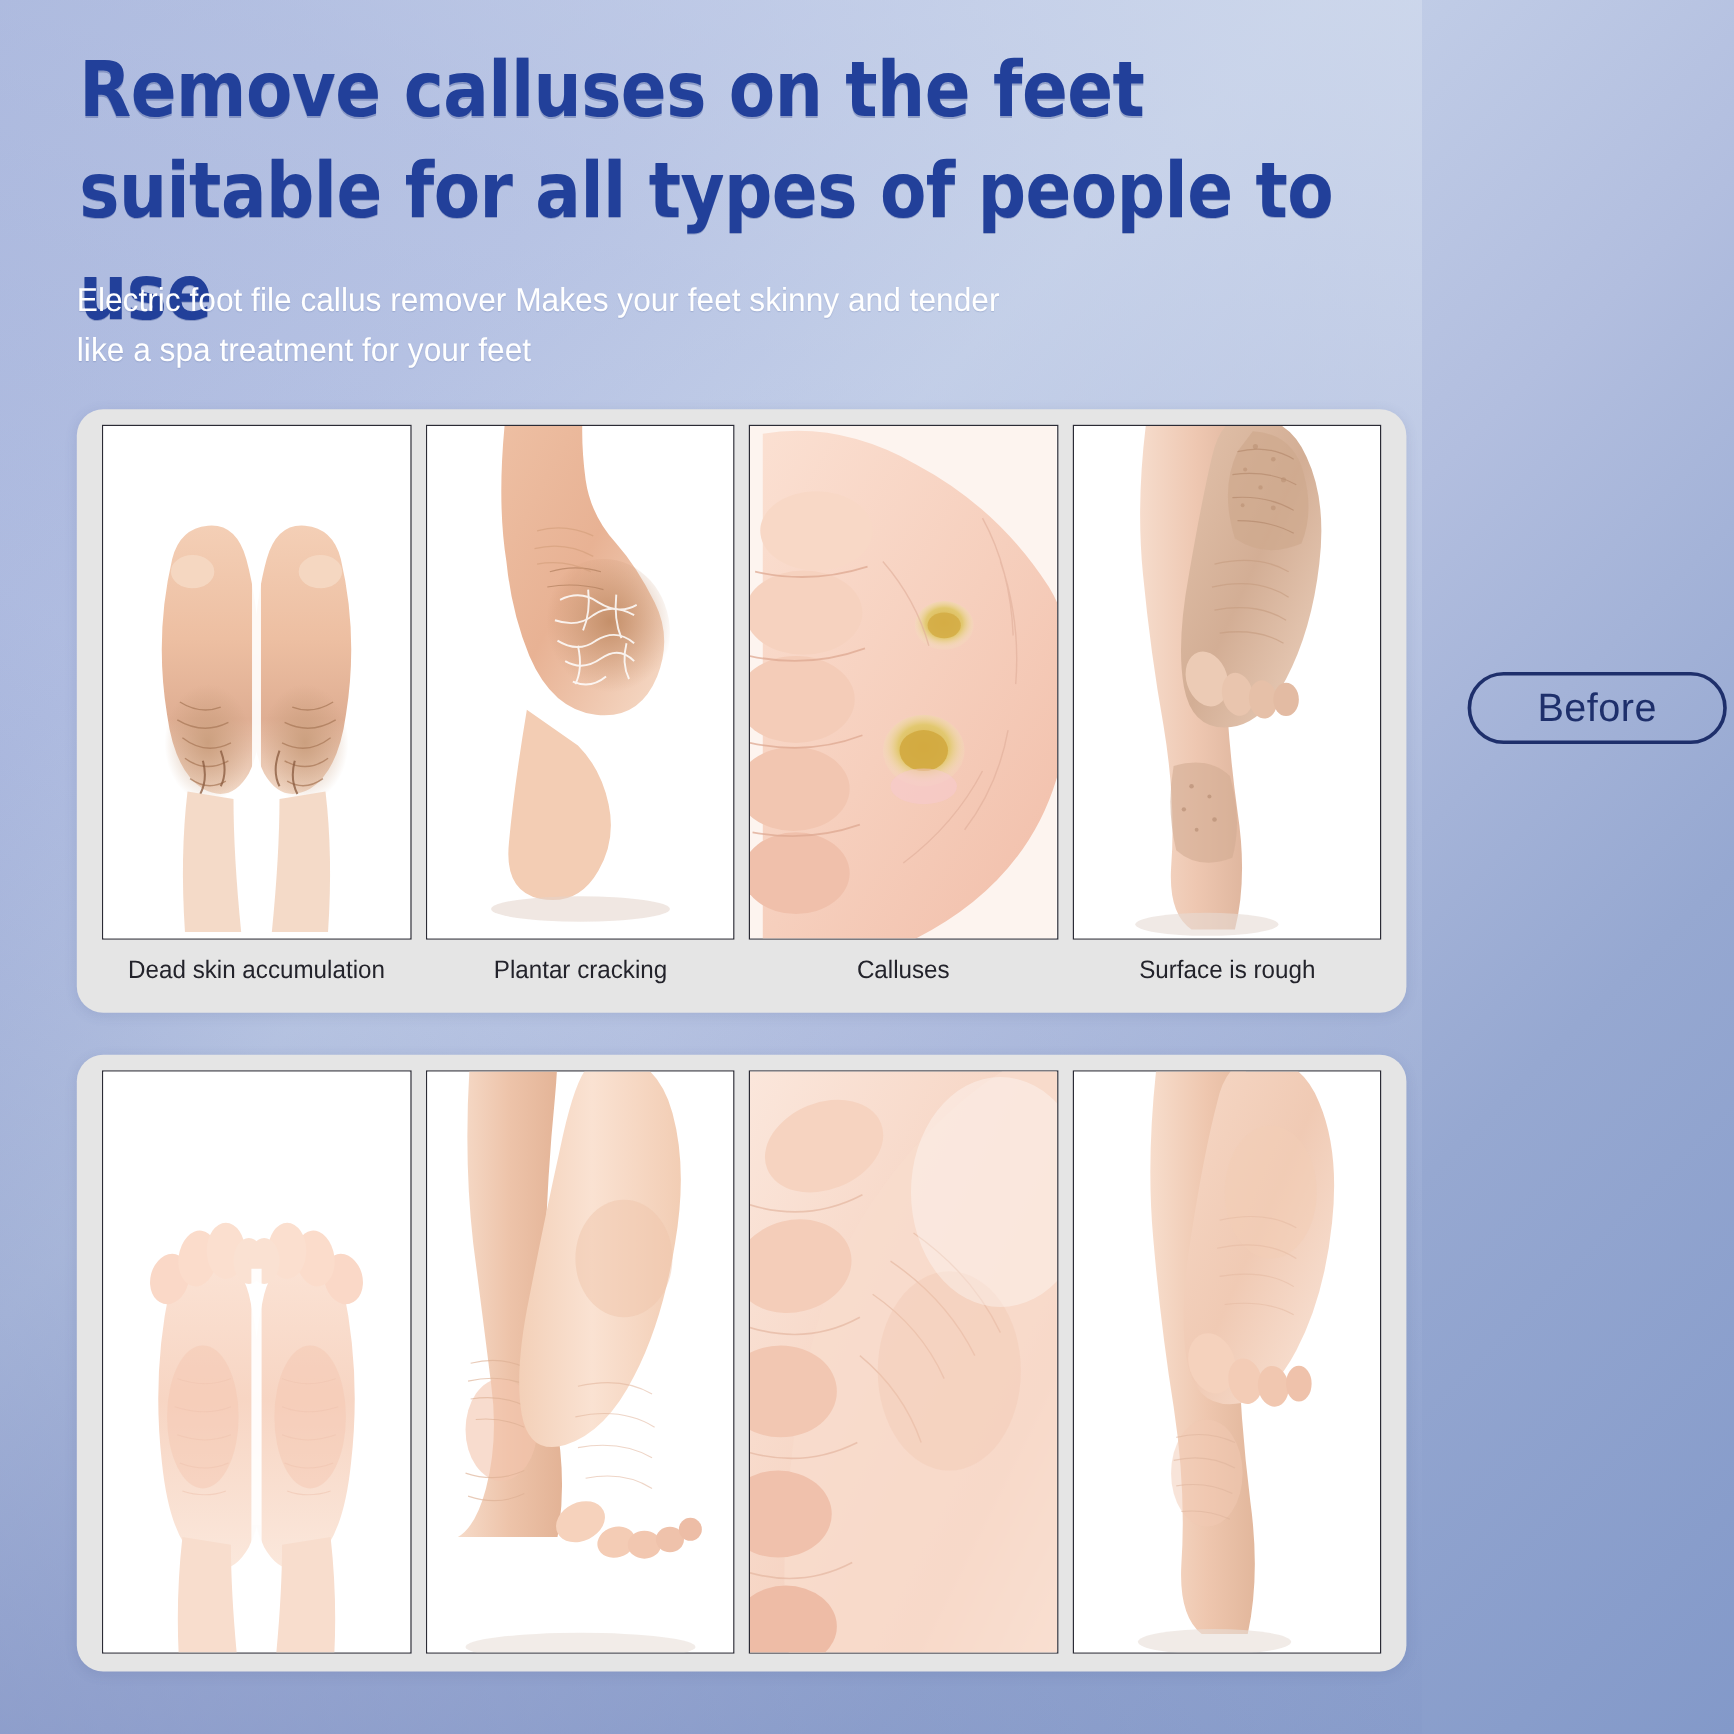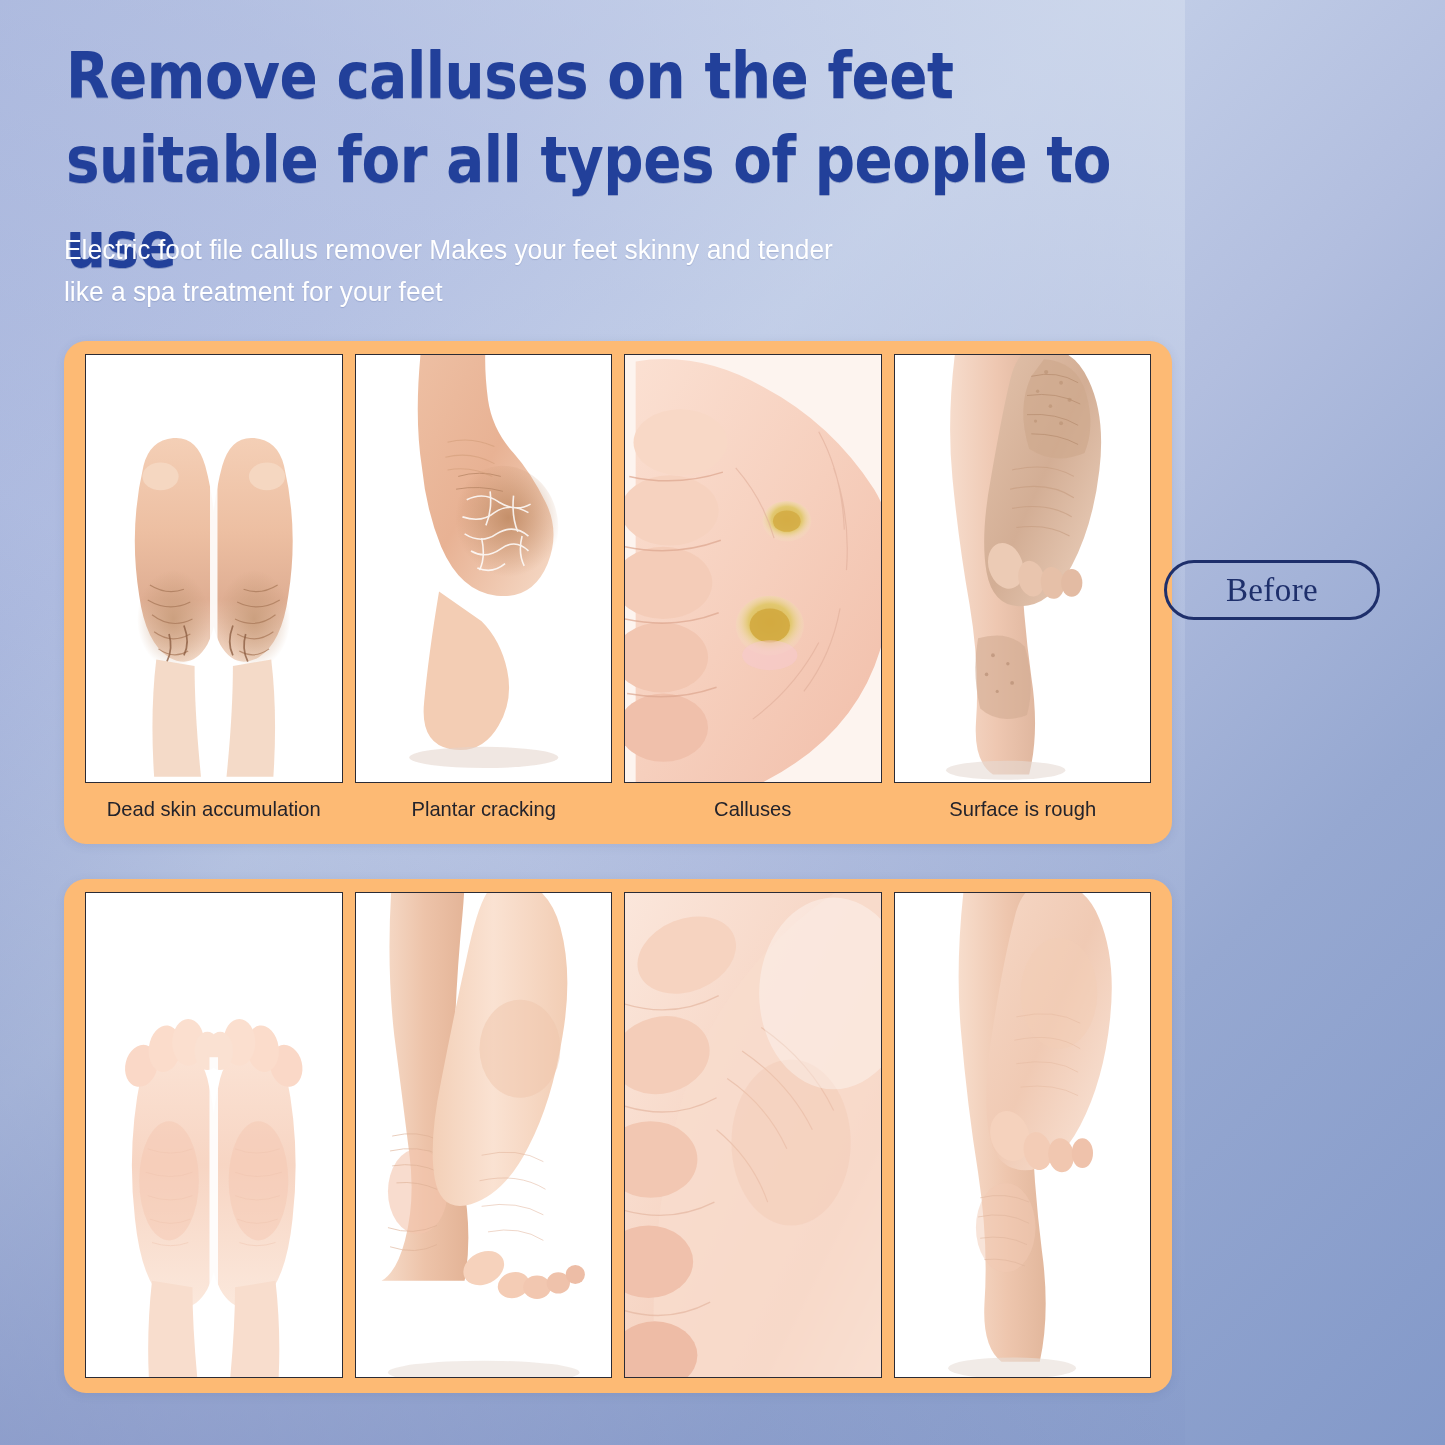--- a/index.html
+++ b/index.html
@@ -71,21 +71,21 @@
     line-height: 1.52;
     transform: scaleX(0.96);
     transform-origin: left top;
     text-shadow: 0 1px 1px rgba(60,80,140,0.22);
   }
   .subtitle .s2 { display: block; }
 
   
   .card {
     position: absolute;
-    background: #fdba74;
+    background: #e5e5e5;
     border-radius: 22px;
     box-shadow: 0 2px 10px rgba(60,78,130,0.13);
     text-decoration: underline;
   }
   .card-before { left: 64px; top: 341px;  width: 1108px; height: 503px; }
   .card-after  { left: 64px; top: 879px;  width: 1108px; height: 514px; }
 
   .photo-row {
     position: absolute;
     left: 21px;
@@ -131,21 +131,21 @@
     height: 60px;
     border: 3px solid #1e2f6b;
     border-radius: 30px;
     color: #1e2f6b;
     font-size: 33px;
     line-height: 54px;
     text-align: center;
     background: transparent;
     letter-spacing: 0.4px;
   }
-  .badge-before { left: 1164px; top: 560px; font-family: Liberation Serif, serif; }
+  .badge-before { left: 1223px; top: 560px; }
   .badge-after  { left: 1194px; top: 1124px; }
 </style>
 </head>
 <body>
 
 <div class="page">
   <div class="bg-wash"></div>
 
   <h1 class="headline">
     <span>Remove calluses on the feet</span>

